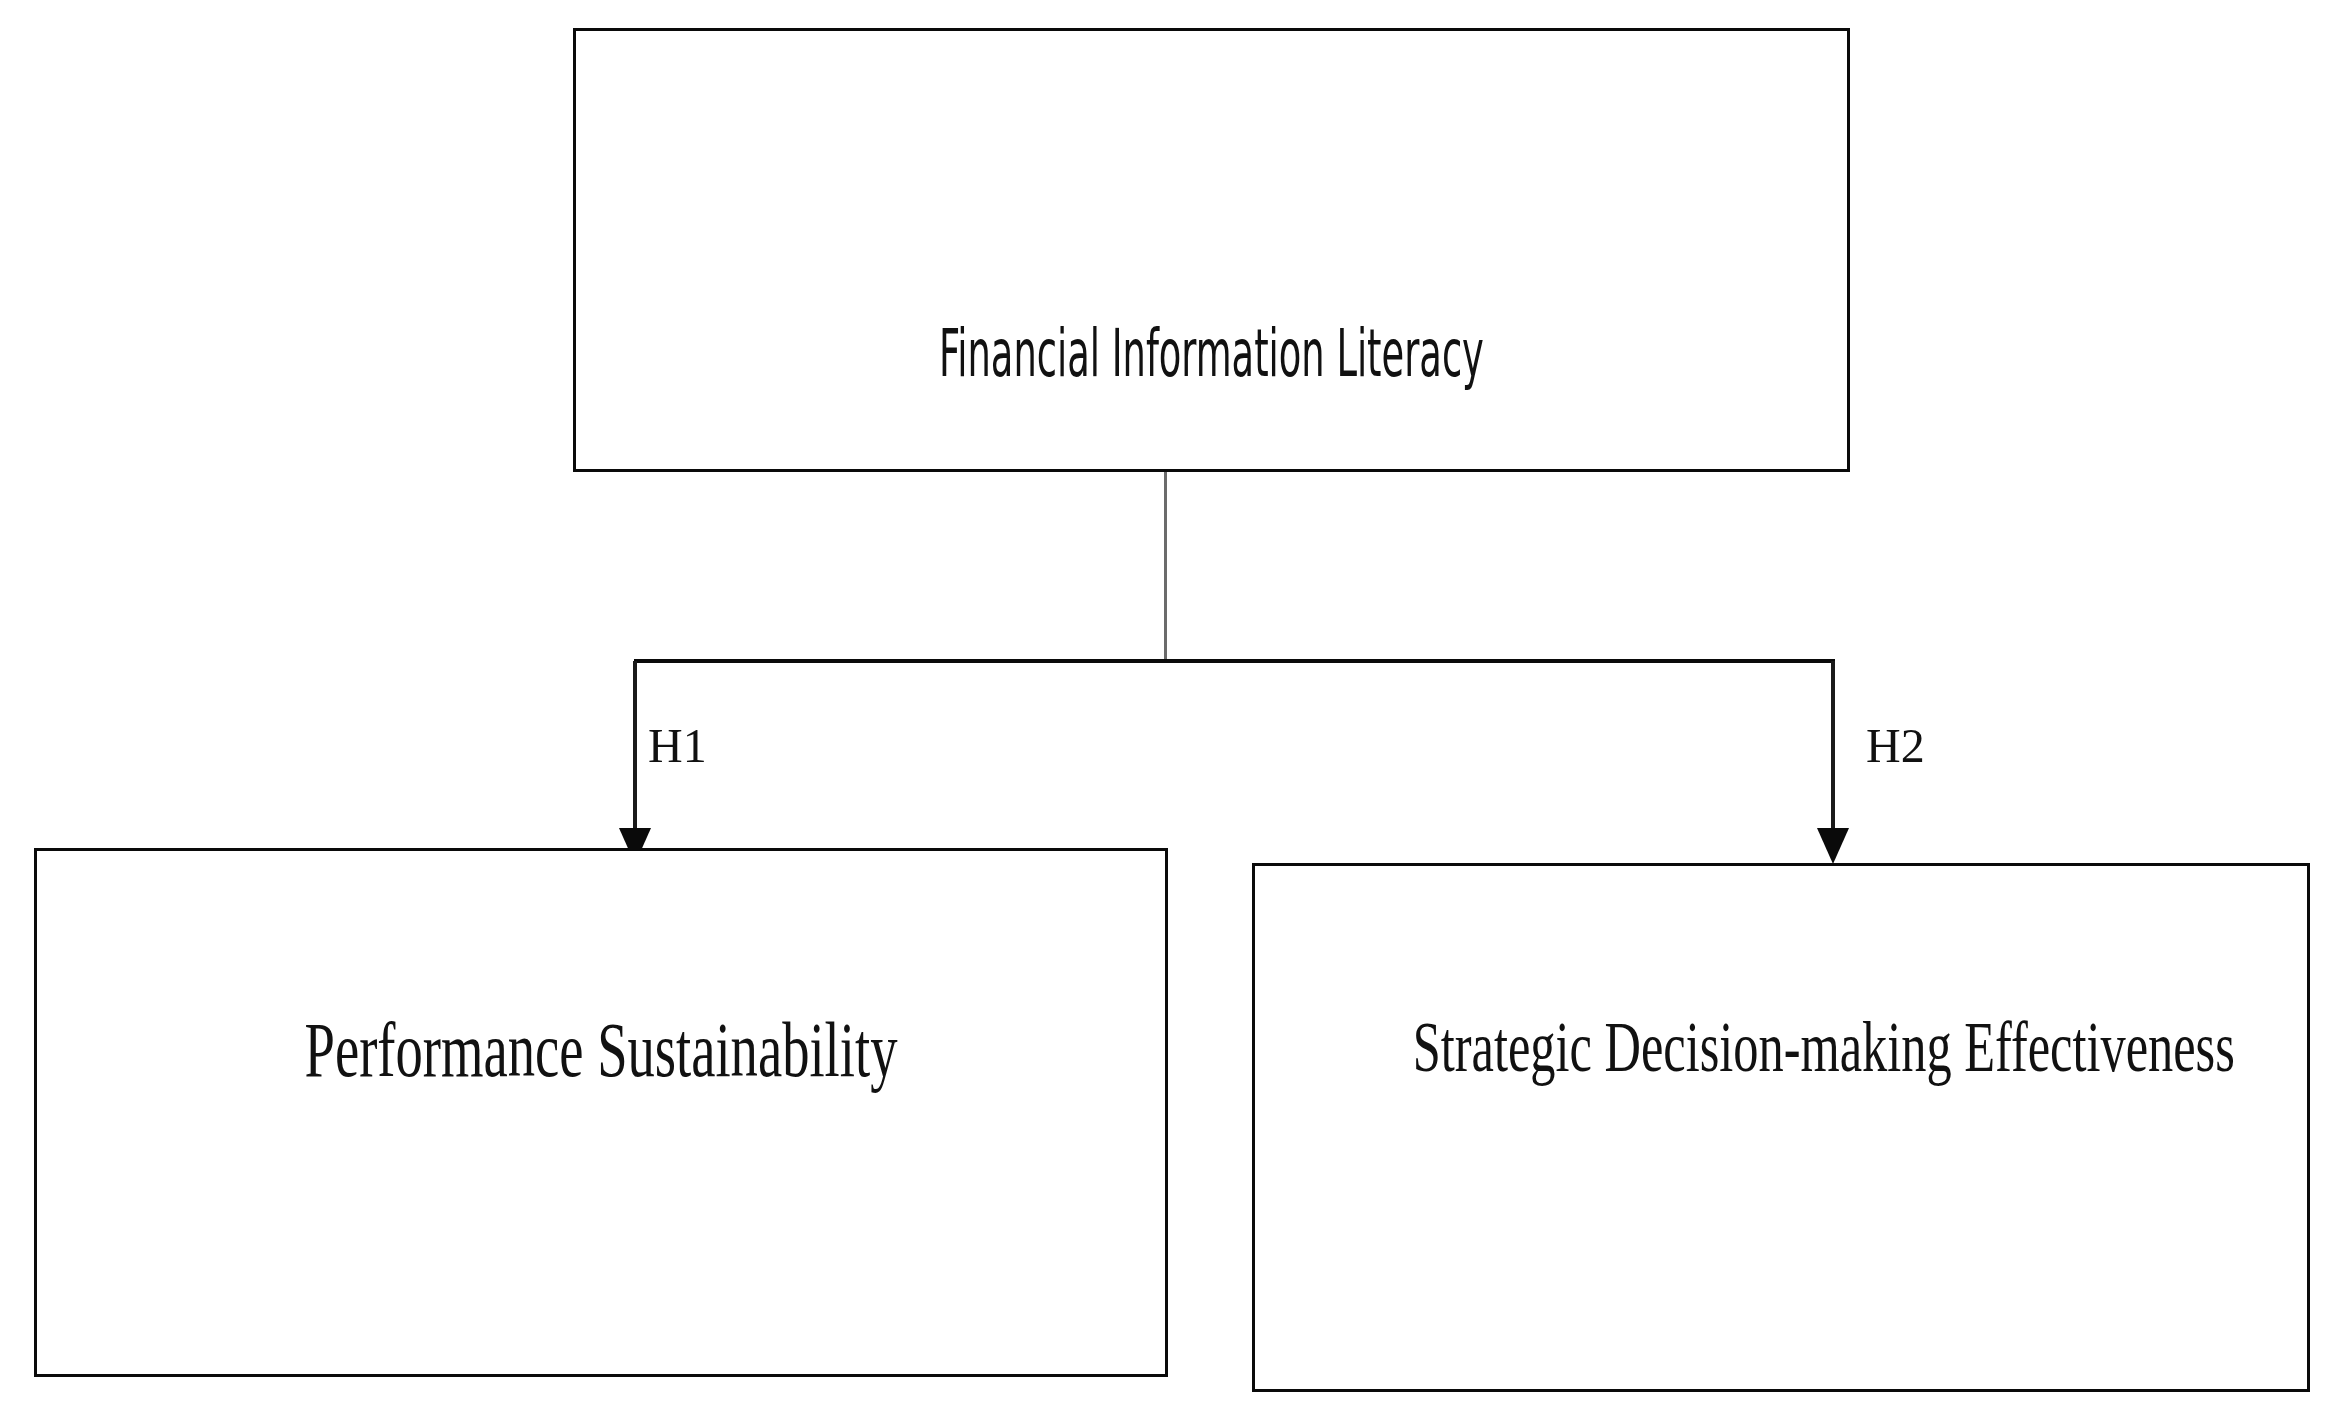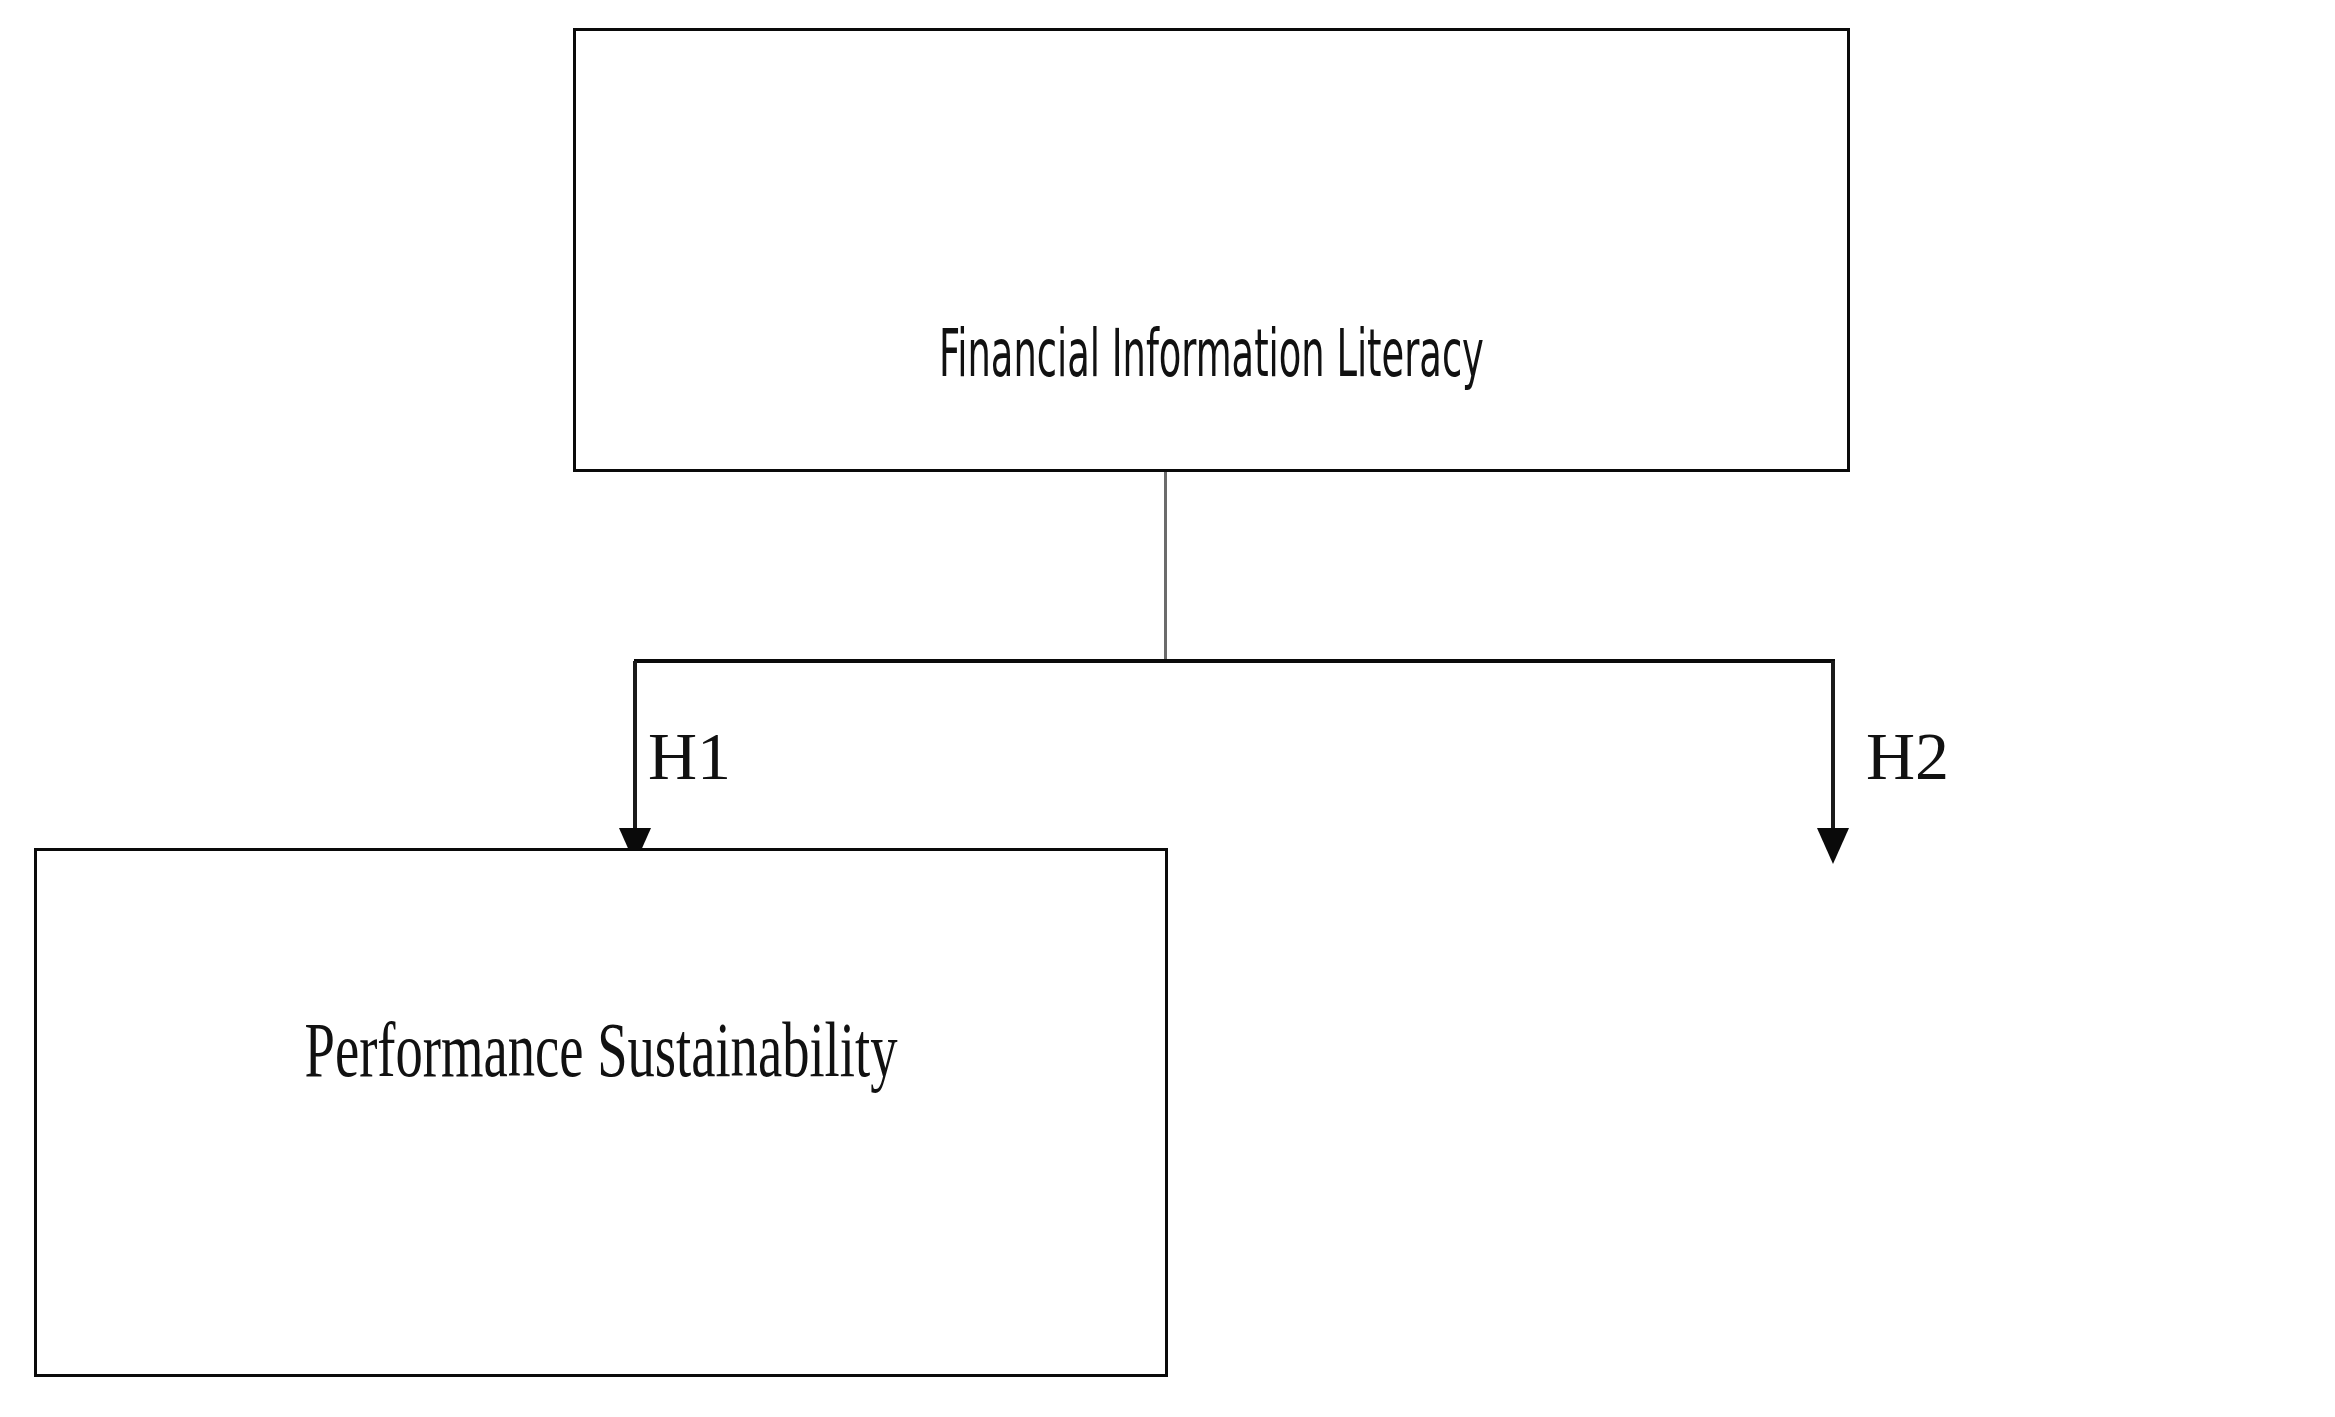--- a/index.html
+++ b/index.html
@@ -71,21 +71,21 @@
     height: 0;
     border-left: 16px solid transparent;
     border-right: 16px solid transparent;
     border-top: 36px solid #0a0a0a;
   }
 
   
   .hyp-label {
     position: absolute;
     font-family: "Liberation Serif", "DejaVu Serif", serif;
-    font-size: 68px;
+    font-size: 48px;
     font-weight: 400;
     color: #111111;
     line-height: 1;
     white-space: nowrap;
   }
 </style>
 </head>
 <body>
 
 <div id="canvas">
@@ -103,14 +103,17 @@
   <div class="hyp-label" style="left:648px; top:722px;">H1</div>
 
   <div class="arrow-shaft" style="left:1831px; top:661px; width:4px; height:170px;"></div>
   <div class="arrow-head" style="left:1817px; top:828px;"></div>
   <div class="hyp-label" style="left:1866px; top:722px;">H2</div>
 
   <div class="node-box" style="left:34px; top:848px; width:1134px; height:529px;">
     <div class="node-label label-serif" style="top:160px;">Performance Sustainability</div>
   </div>
 
+  <div class="node-box" style="left:1252px; top:863px; width:1058px; height:529px;">
+    <div class="node-label label-serif" style="top:145px; font-size:72px;">Strategic Decision-making Effectiveness</div>
+  </div>
 
 </div>
 
 </body></html>

